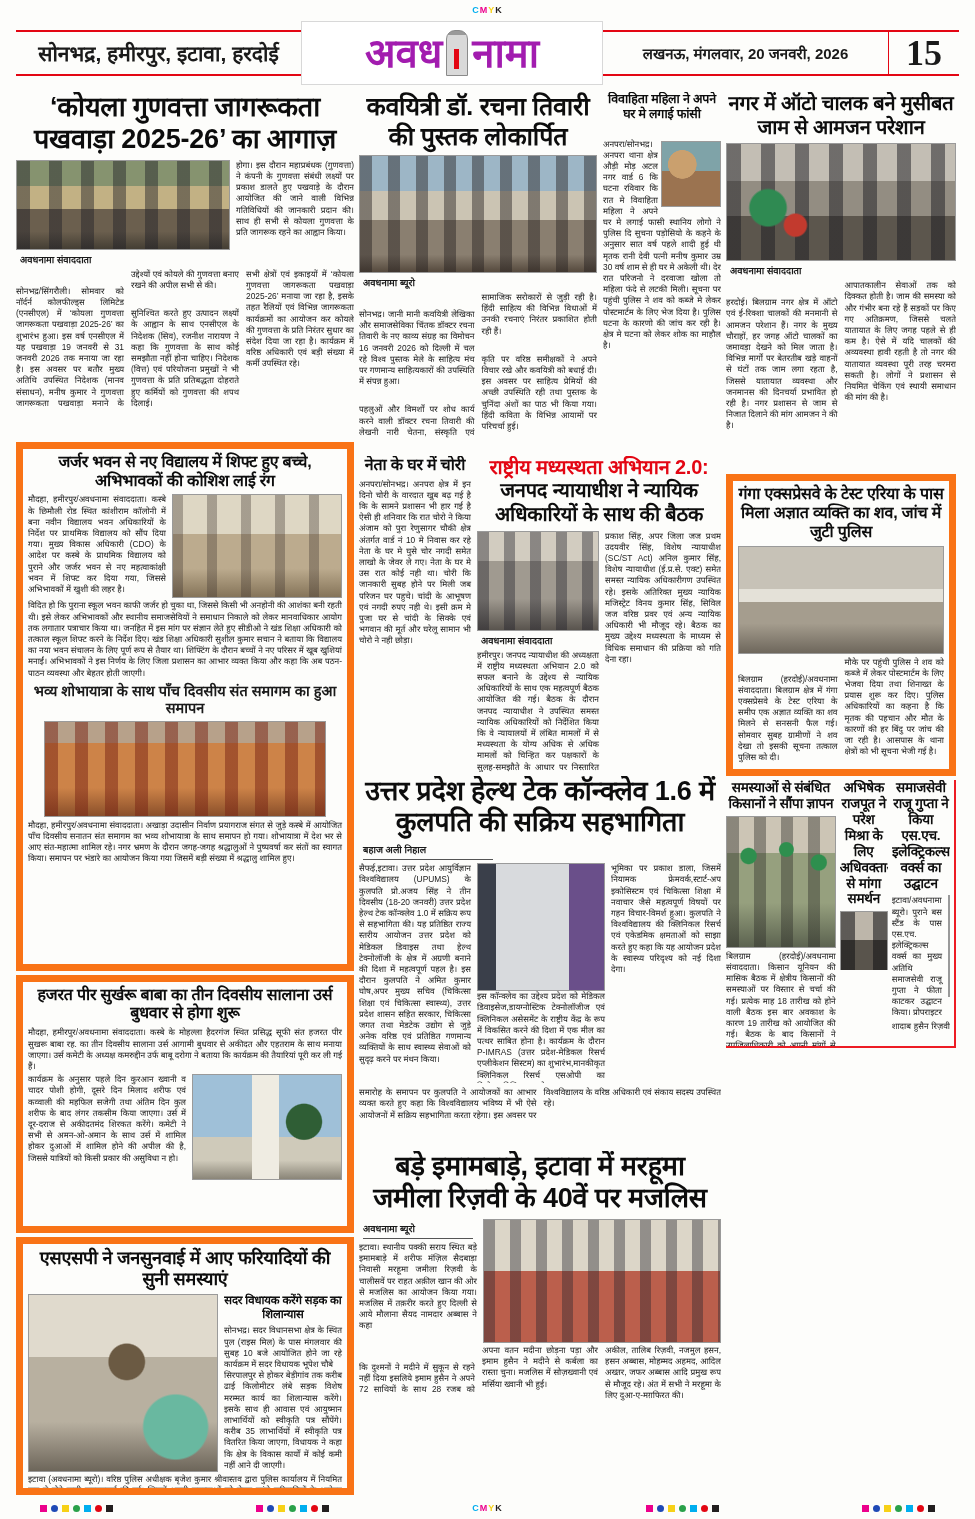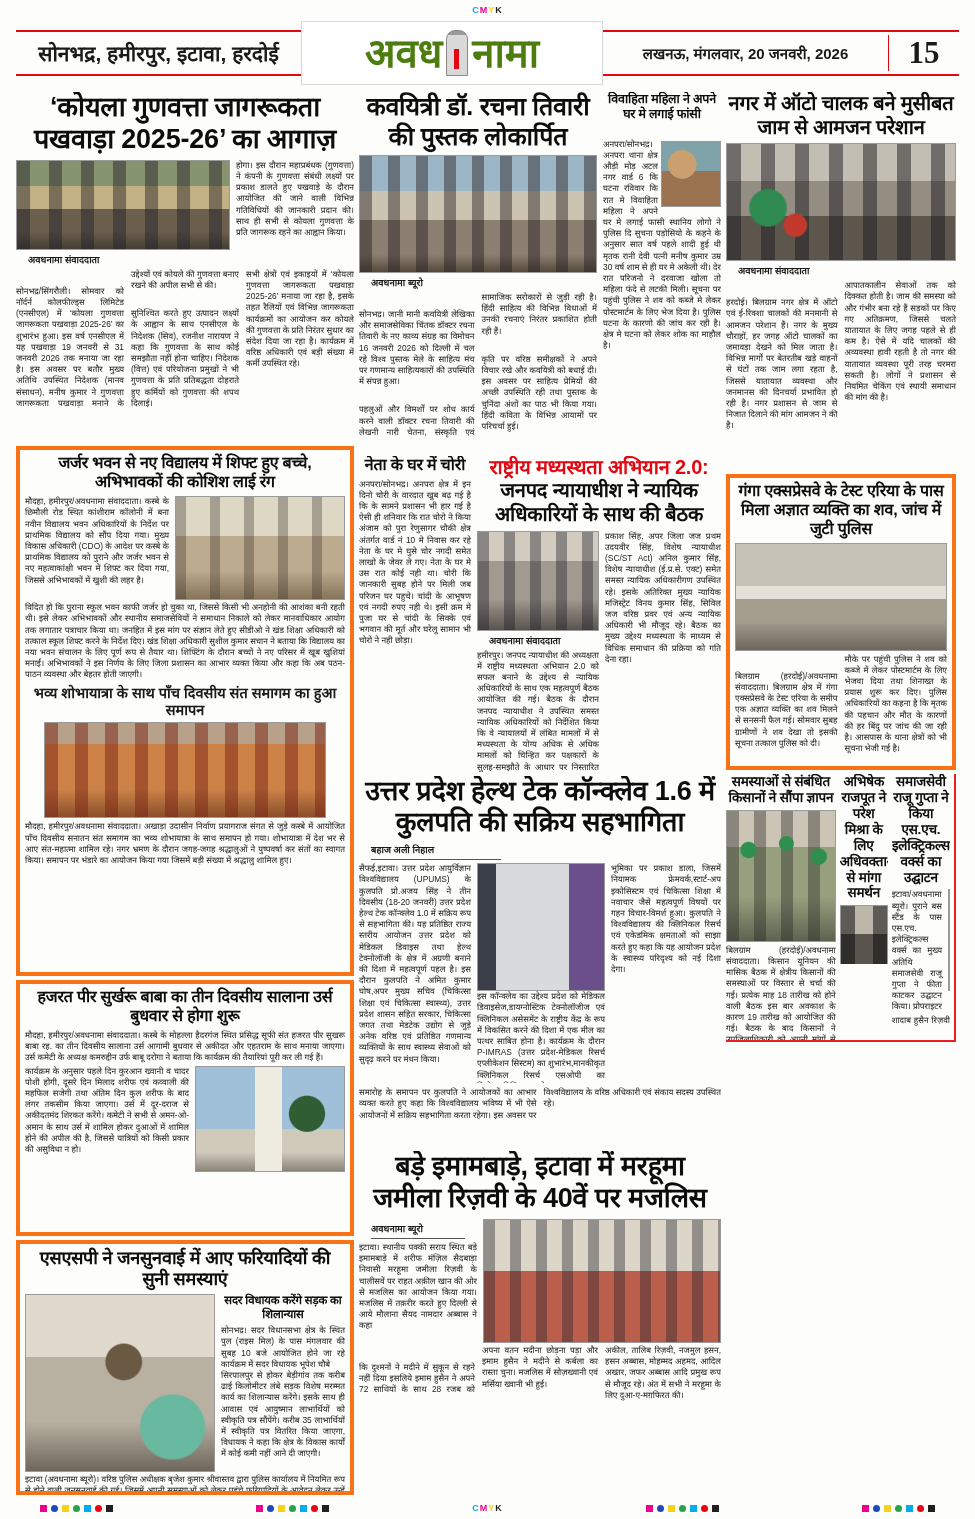--- a/index.html
+++ b/index.html
@@ -14,38 +14,38 @@
   .dot{width:7px;height:7px;border-radius:50%;display:inline-block}
   .mag{background:#ec008c}.yel{background:#f7d117}.cya{background:#00aeef}.blk{background:#231f20}
   .red-d{background:#e30613}.grn{background:#2aa14a}.blu{background:#1f49b6}
   
   .masthead{position:relative;height:62px;margin:2px 16px 6px 16px;}
   .masthead .rule{position:absolute;left:0;right:0;height:2px;background:#e30613;}
   .rule.t{top:8px}.rule.b{bottom:8px}
   .mast-row{position:absolute;inset:0;display:flex;align-items:center;}
   .regions{flex:1;text-align:center;font-size:21px;font-weight:800;}
   .logo{width:300px;height:62px;background:#fff;border:1px solid #d8d8d8;display:flex;align-items:center;justify-content:center;gap:4px;z-index:2;}
-  .logo-text{font-size:40px;font-weight:800;color:#4d7c0f;line-height:1;}
+  .logo-text{font-size:40px;font-weight:800;color:#a21caf;line-height:1;}
   .tower{width:20px;height:44px;background:linear-gradient(180deg,#9a9a9a 0 8%,#d9d9d9 8% 100%);border-radius:9px 9px 0 0;border:1px solid #8a8a8a;position:relative;}
   .tower::after{content:"";position:absolute;left:7px;top:18px;width:5px;height:20px;background:#e30613;}
   .dateline{flex:1;text-align:center;font-size:15px;font-weight:800;}
-  .pageno{width:70px;text-align:center;font-family:"Liberation Serif","DejaVu Serif",serif;font-size:31px;font-weight:bold;border-left:1px solid #e30613;}
+  .pageno{width:70px;text-align:center;font-family:"Liberation Serif","DejaVu Serif",serif;font-size:36px;font-weight:bold;border-left:1px solid #e30613;}
   
   .content{position:absolute;top:92px;left:16px;right:16px;bottom:24px;display:flex;gap:5px;}
   .col{display:flex;flex-direction:column;gap:4px;}
   .col-left{width:338px}.col-center{width:362px}.col-right{width:230px}
   .block{overflow:hidden;position:relative;}
-  .rbox{border:4px solid #f97316;padding:4px 5px;}
+  .rbox{border:7px solid #f97316;padding:4px 5px;}
   .rline-right{border-right:2px solid #ed1c24;border-bottom:2px solid #ed1c24;padding-right:4px;}
   
   .hl{font-weight:800;text-align:center;line-height:1.18;margin:0 0 4px 0;color:#0d0d0d;letter-spacing:-.2px;}
   .hl-27{font-size:27px}.hl-26{font-size:25px}.hl-21{font-size:20px}.hl-18{font-size:18px}
   .hl-16{font-size:16px}.hl-15{font-size:16px}.hl-14{font-size:13.5px}.hl-13{font-size:12.5px}.hl-12{font-size:11.5px}
   .redtxt{color:#e30613}
-  .byline{font-size:9.5px;font-weight:bold;margin:3px 12px;}
+  .byline{font-size:9.5px;font-weight:bold;margin:3px 4px;}
   .byline.rule{border-bottom:1px solid #555;padding-bottom:3px;}
   .body{font-size:8.4px;line-height:11.2px;text-align:justify;}
   .body p{margin:17px 0 3px 0;}
   .cols2{columns:2;column-gap:7px;}
   .cols3{columns:3;column-gap:7px;}
   .media-row{display:flex;gap:6px;margin:2px 0;}
   
   .photo{border:1px solid #9a9a9a;flex-shrink:0;background:#bbb;}
   .ph-coal{background:repeating-linear-gradient(90deg,rgba(30,30,38,.45) 0 13px,rgba(0,0,0,0) 13px 32px),linear-gradient(180deg,#86936f 0 28%,#c2b184 28% 55%,#6b5f4e 55% 80%,#443e34);}
   .ph-stage{background:repeating-linear-gradient(90deg,rgba(35,30,30,.45) 0 12px,rgba(0,0,0,0) 12px 28px),linear-gradient(180deg,#9db6c6 0 30%,#cbc4b3 30% 55%,#8a7f70 55% 85%,#55493d);}

